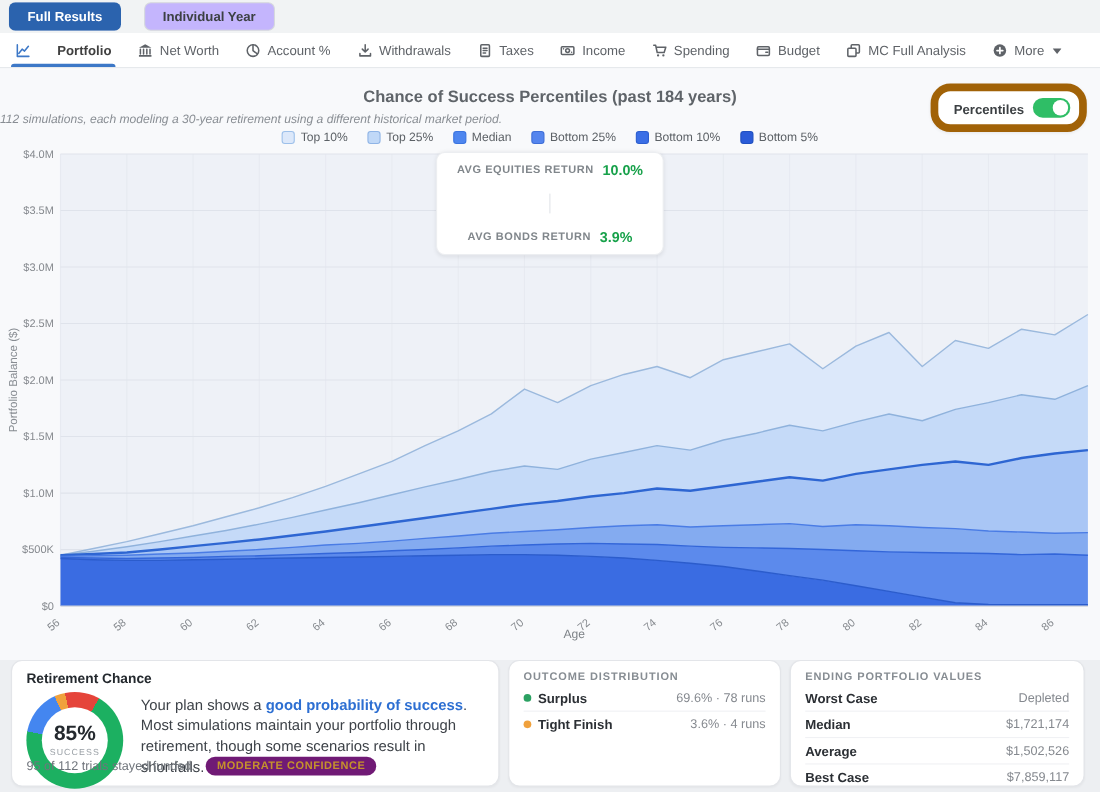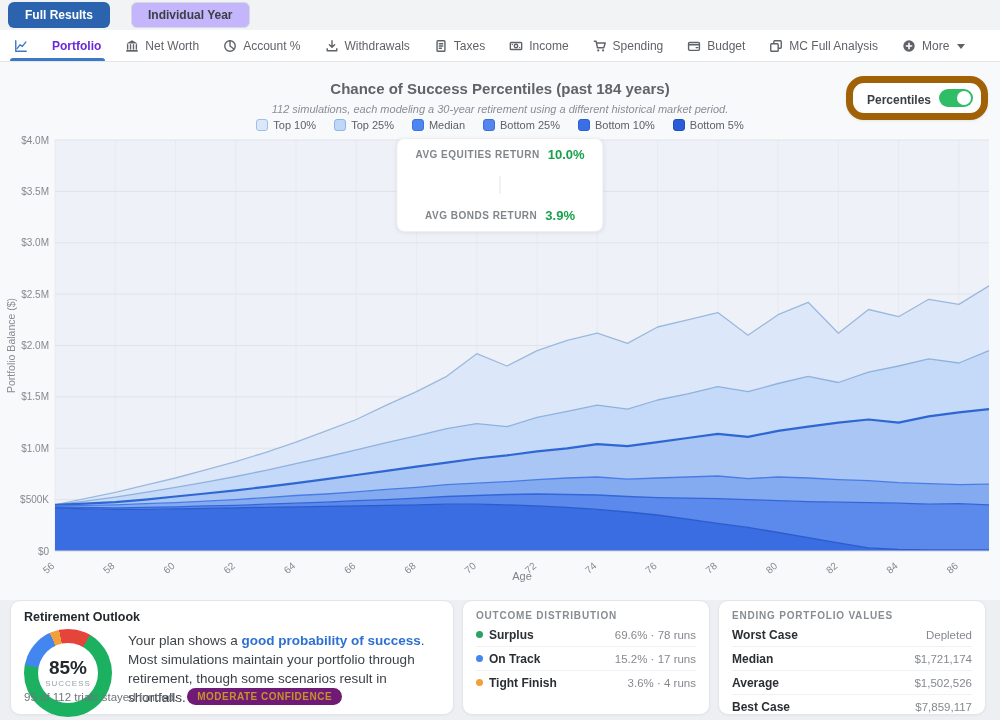--- a/index.html
+++ b/index.html
@@ -9,28 +9,28 @@
   
   .topbar { position:absolute; top:0; left:0; right:0; height:30px; background:#f1f3f4; display:flex; align-items:center; gap:21px; padding:0 0 0 8px; }
   .btn { font-size:12px; font-weight:bold; padding:5px 16px; border-radius:6px; border:1px solid transparent; cursor:pointer; }
   .btn.primary { background:#2b63ae; color:#fff; }
   .btn.secondary { background:#c4b5fd; color:#3c4043; border-color:#d6d9dd; }
 
   
   .nav { position:absolute; top:30px; left:0; right:0; height:32px; background:#fff; border-bottom:1px solid #e4e7ea; display:flex; align-items:stretch; gap:24px; padding:0 0 0 14px; }
   .nav-item { display:flex; align-items:center; gap:6px; font-size:12px; color:#5f6368; cursor:pointer; position:relative; white-space:nowrap; }
   .nav-item svg { display:block; }
-  .nav-item.active { color:#6d28d9; font-weight:bold;gap:24px; }
+  .nav-item.active { color:#404040; font-weight:bold;gap:24px; }
   .nav-item.active::after { content:""; position:absolute; left:-4px; right:-4px; bottom:0; height:3px; background:#3d78c7; border-radius:3px 3px 0 0; }
   .caret { display:inline-block; margin-left:2px; }
 
   
   .chart-section { position:absolute; top:62px; left:0; right:0; height:538px; background:#f8f9fb; }
   .chart-title { position:absolute; top:18px; left:0; right:0; text-align:center; font-size:15px; font-weight:bold; color:#5f6469; }
-  .chart-subtitle { position:absolute; top:41px; left:0; right:0; text-align:center; font-size:11px; font-style:italic; color:#898e94; }
+  .chart-subtitle { position:absolute; top:41px; left:0; right:0; font-size:11px; font-style:italic; color:#898e94; }
   .toggle-pill { position:absolute; top:14px; right:12px; background:#fff; border:7px solid #a16207; border-radius:18px; box-shadow:0 1px 3px rgba(0,0,0,.08); display:flex; align-items:flex-end; gap:8px; padding:6px 8px 6px 14px; }
   .toggle-pill .tlabel { font-size:12px; font-weight:bold; color:#3c4043; }
   .switch { width:34px; height:18px; border-radius:9px; background:#2fbe66; position:relative; cursor:pointer; }
   .switch .knob { position:absolute; top:2px; right:2px; width:14px; height:14px; border-radius:50%; background:#fff; }
   .legend { position:absolute; top:57px; left:0; right:0; display:flex; justify-content:center; gap:18px; }
   .legend-item { display:flex; align-items:center; gap:5px; font-size:11px; color:#5c6166; }
   .legend-swatch { width:12px; height:12px; border-radius:3px; border:1px solid transparent; }
   .stats-pill { position:absolute; top:76px; left:50%; transform:translateX(-50%); background:#fff; border:1px solid #eceef1; border-radius:8px; box-shadow:0 1px 4px rgba(0,0,0,.08); display:flex; align-items:center; gap:14px; padding:8px 18px; z-index:5;flex-direction:column; }
   .stat { display:flex; align-items:center; gap:8px; }
   .stat .slabel { font-size:10px; letter-spacing:.5px; color:#80868b; font-weight:bold; }
@@ -296,21 +296,21 @@
       <text x="898.6129032258065" y="505" text-anchor="end" font-size="10" fill="#85898e" transform="rotate(-40 898.6129032258065 505)">84</text>
       <text x="958.8709677419355" y="505" text-anchor="end" font-size="10" fill="#85898e" transform="rotate(-40 958.8709677419355 505)">86</text>
       <text x="522" y="518" text-anchor="middle" font-size="11" fill="#7d8287">Age</text>
       <text transform="rotate(-90 15 283.5)" x="15" y="283.5" text-anchor="middle" font-size="10.5" fill="#878c92">Portfolio Balance ($)</text>
     </svg>
 </div>
 
 <div class="bottom">
 
   <div class="card card1">
-    <div class="card1-header">Retirement Outlook</div>
+    <div class="card1-header">Retirement Chance</div>
     <div class="outlook-row">
       <div class="donut" id="donut" style="background: conic-gradient(from 30deg, rgb(28, 176, 97) 0%, rgb(28, 176, 97) 69.6%, rgb(68, 134, 240) 69.6%, rgb(68, 134, 240) 84.8%, rgb(240, 161, 60) 84.8%, rgb(240, 161, 60) 88.4%, rgb(229, 68, 58) 88.4%, rgb(229, 68, 58) 100%);">
         <div class="donut-hole">
           <div class="donut-pct">85%</div>
           <div class="donut-sub">SUCCESS</div>
         </div>
       </div>
       <div class="outlook-text">
         <span>Your plan shows a </span><span class="outlook-link">good probability of success</span><span>. Most simulations maintain your portfolio through retirement, though some scenarios result in shortfalls.</span>
       </div>
@@ -326,27 +326,20 @@
     <div id="dist-rows">
   <div class="drow">
     <span class="drow-label">
       <span class="dot" style="background:#2ba162"></span>
       <span>Surplus</span>
     </span>
     <span class="drow-value">69.6% · 78 runs</span>
   </div>
   <div class="drow">
     <span class="drow-label">
-      <span class="dot" style="background:#4486f0"></span>
-      <span>On Track</span>
-    </span>
-    <span class="drow-value">15.2% · 17 runs</span>
-  </div>
-  <div class="drow">
-    <span class="drow-label">
       <span class="dot" style="background:#f0a13c"></span>
       <span>Tight Finish</span>
     </span>
     <span class="drow-value">3.6% · 4 runs</span>
   </div>
       </div>
   </div>
 
   <div class="card card3">
     <div class="sect-header">ENDING PORTFOLIO VALUES</div>

